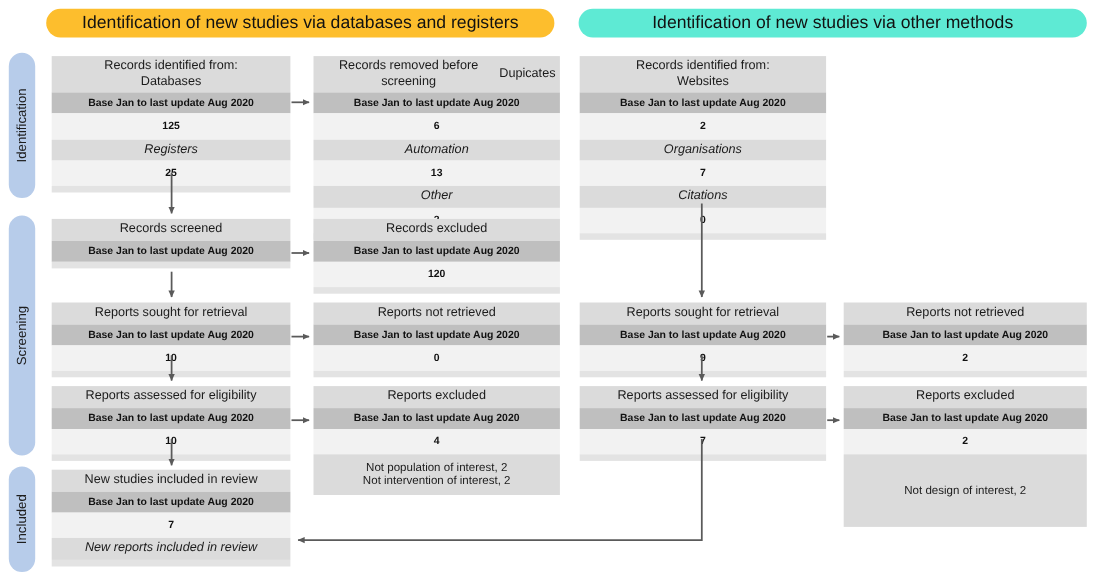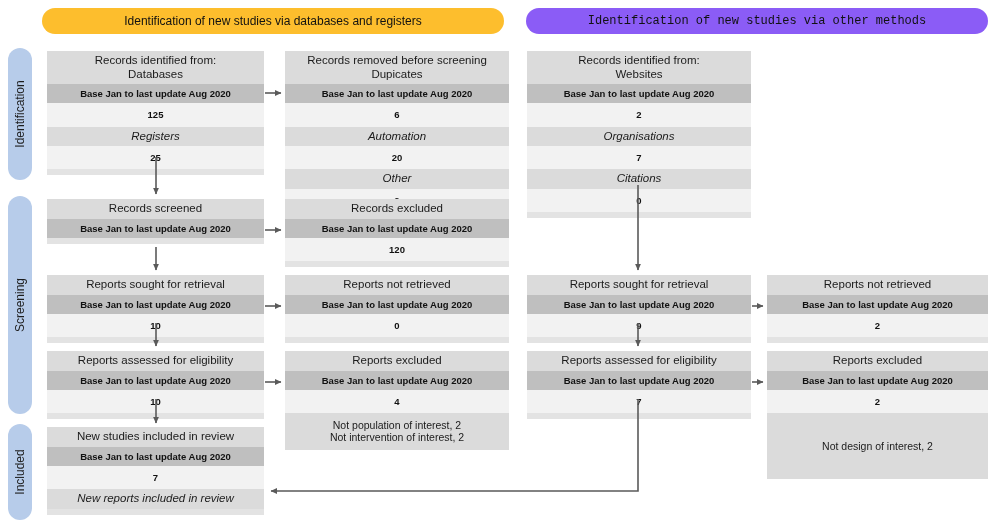--- a/index.html
+++ b/index.html
@@ -9,24 +9,24 @@
     font-family:"Liberation Sans", sans-serif;
     overflow:hidden;
     position:relative;
   }
   #diagram{position:absolute;left:0;top:0;width:1000px;height:527px;}
 
   
   .banner{
     position:absolute;height:26px;border-radius:13px;
     display:flex;align-items:center;justify-content:center;
-    font-size:12px;color:#111;
+    font-size:16px;color:#111;
   }
   .banner.amber{background:#FDBE2D;}
-  .banner.grey{background:#8b5cf6;font-family:Liberation Mono, monospace;}
+  .banner.grey{background:#5eead4;}
 
   
   .rail{
     position:absolute;width:24px;border-radius:12px;
     background:#B7CCEA;
   }
   .rail span{
     position:absolute;left:50%;top:50%;
     transform:translate(-50%,-50%) rotate(-90deg);
     white-space:nowrap;font-size:12px;color:#1d1d1d;
@@ -77,28 +77,28 @@
       <span>Databases</span>
     </div>
     <div class="row r-period">Base Jan to last update Aug 2020</div>
     <div class="row r-value">125</div>
     <div class="row r-sub">Registers</div>
     <div class="row r-value">25</div>
     <div class="row r-foot"></div>
   </div>
 
   <div class="box" style="left:285px;top:51px;width:224px;">
-    <div class="row r-title" style="flex-direction:column;justify-content:flex-end;">
+    <div class="row r-title" style="flex-direction:row;justify-content:flex-end;">
       <span>Records removed before screening</span>
       <span>Dupicates</span>
     </div>
     <div class="row r-period">Base Jan to last update Aug 2020</div>
     <div class="row r-value">6</div>
     <div class="row r-sub">Automation</div>
-    <div class="row r-value">20</div>
+    <div class="row r-value">13</div>
     <div class="row r-sub">Other</div>
     <div class="row r-value">2</div>
     <div class="row r-foot"></div>
   </div>
 
   <div class="box" style="left:527px;top:51px;width:224px;">
     <div class="row r-title" style="flex-direction:column;">
       <span>Records identified from:</span>
       <span>Websites</span>
     </div>

